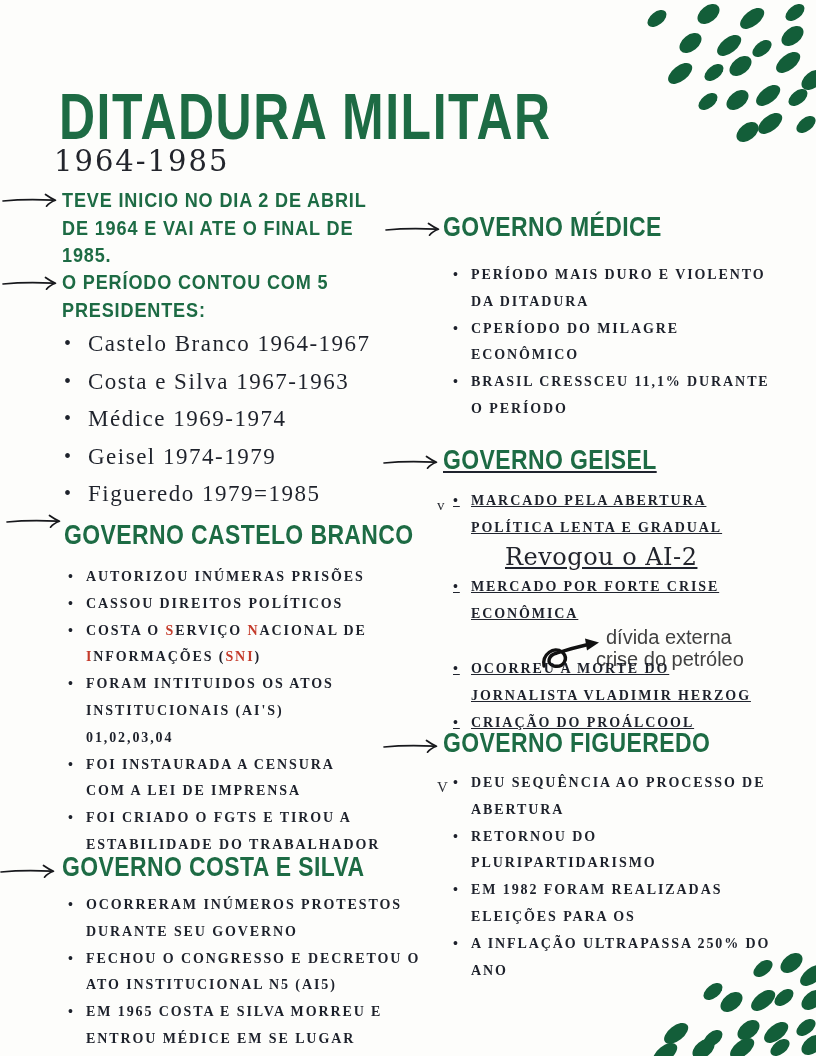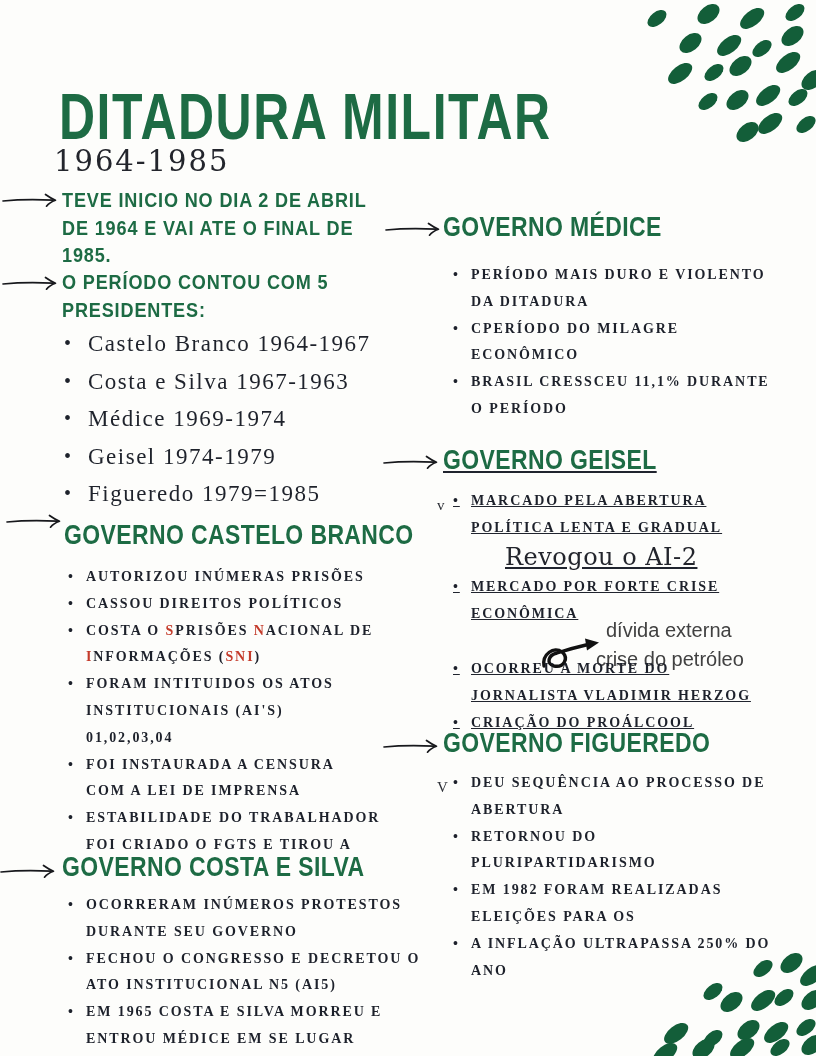--- a/index.html
+++ b/index.html
@@ -164,21 +164,21 @@
         <span class="bm">•</span>
         <div class="btxt">AUTORIZOU INÚMERAS PRISÕES</div>
       </div>
     <div class="brow">
         <span class="bm">•</span>
         <div class="btxt">CASSOU DIREITOS POLÍTICOS</div>
       </div>
     <div class="brow">
         <span class="bm">•</span>
       <div class="btxt">
-        <div><span>COSTA O </span><span class="red">S</span><span>PRISÕES </span><span class="red">N</span><span>ACIONAL DE</span></div>
+        <div><span>COSTA O </span><span class="red">S</span><span>ERVIÇO </span><span class="red">N</span><span>ACIONAL DE</span></div>
         <div><span class="red">I</span><span>NFORMAÇÕES (</span><span class="red">SNI</span><span>)</span></div>
       </div>
     </div>
     <div class="brow">
         <span class="bm">•</span>
       <div class="btxt">
         <div>FORAM INTITUIDOS OS ATOS</div>
         <div>INSTITUCIONAIS (AI'S)</div>
         <div>01,02,03,04</div>
       </div>
@@ -186,22 +186,22 @@
     <div class="brow">
         <span class="bm">•</span>
       <div class="btxt">
         <div>FOI INSTAURADA A CENSURA</div>
         <div>COM A LEI DE IMPRENSA</div>
       </div>
     </div>
     <div class="brow">
         <span class="bm">•</span>
       <div class="btxt">
+        <div>FOI CRIADO O FGTS E TIROU A</div>
         <div>ESTABILIDADE DO TRABALHADOR</div>
-        <div>FOI CRIADO O FGTS E TIROU A</div>
       </div>
     </div>
   </div>
 </div>
 
 <svg class="arrow" style="left:0px;top:863px;">
     <use href="#arr" xlink:href="#arr"></use>
   </svg>
 <div class="abs" style="left:62px;top:851px;width:375px;">
   <div class="disp gov-head">GOVERNO COSTA E SILVA</div>
@@ -276,21 +276,21 @@
     </div>
     <div class="revogou">Revogou o AI-2</div>
     <div class="brow">
         <span class="bm">•</span>
       <div class="btxt">
         <div>MERCADO POR FORTE CRISE</div>
         <div>ECONÔMICA</div>
       </div>
     </div>
 
-    <div class="abs annot" style="left:153px;top:129px;">dívida externa</div>
+    <div class="abs annot" style="left:153px;top:136px;">dívida externa</div>
     <div class="abs annot" style="left:143px;top:158px;">crise do petróleo</div>
     <svg class="curl" style="left:88px;top:144px;" viewBox="0 0 62 42">
       <path d="M3 34 C 1 22, 13 14, 21 20 C 28 26, 23 36, 13 34 C 5 32, 7 23, 16 21 C 27 17.5, 36 15, 47 12.5"></path>
       <polygon points="44,6.5 58,10.5 46,18.5"></polygon>
     </svg>
     <div style="height:28px;"></div>
     <div class="brow">
         <span class="bm">•</span>
       <div class="btxt">
         <div>OCORREU A MORTE DO</div>

